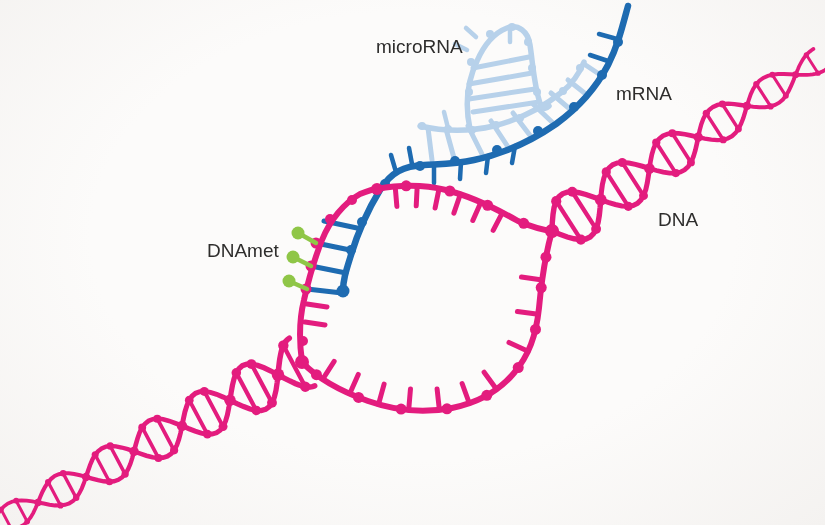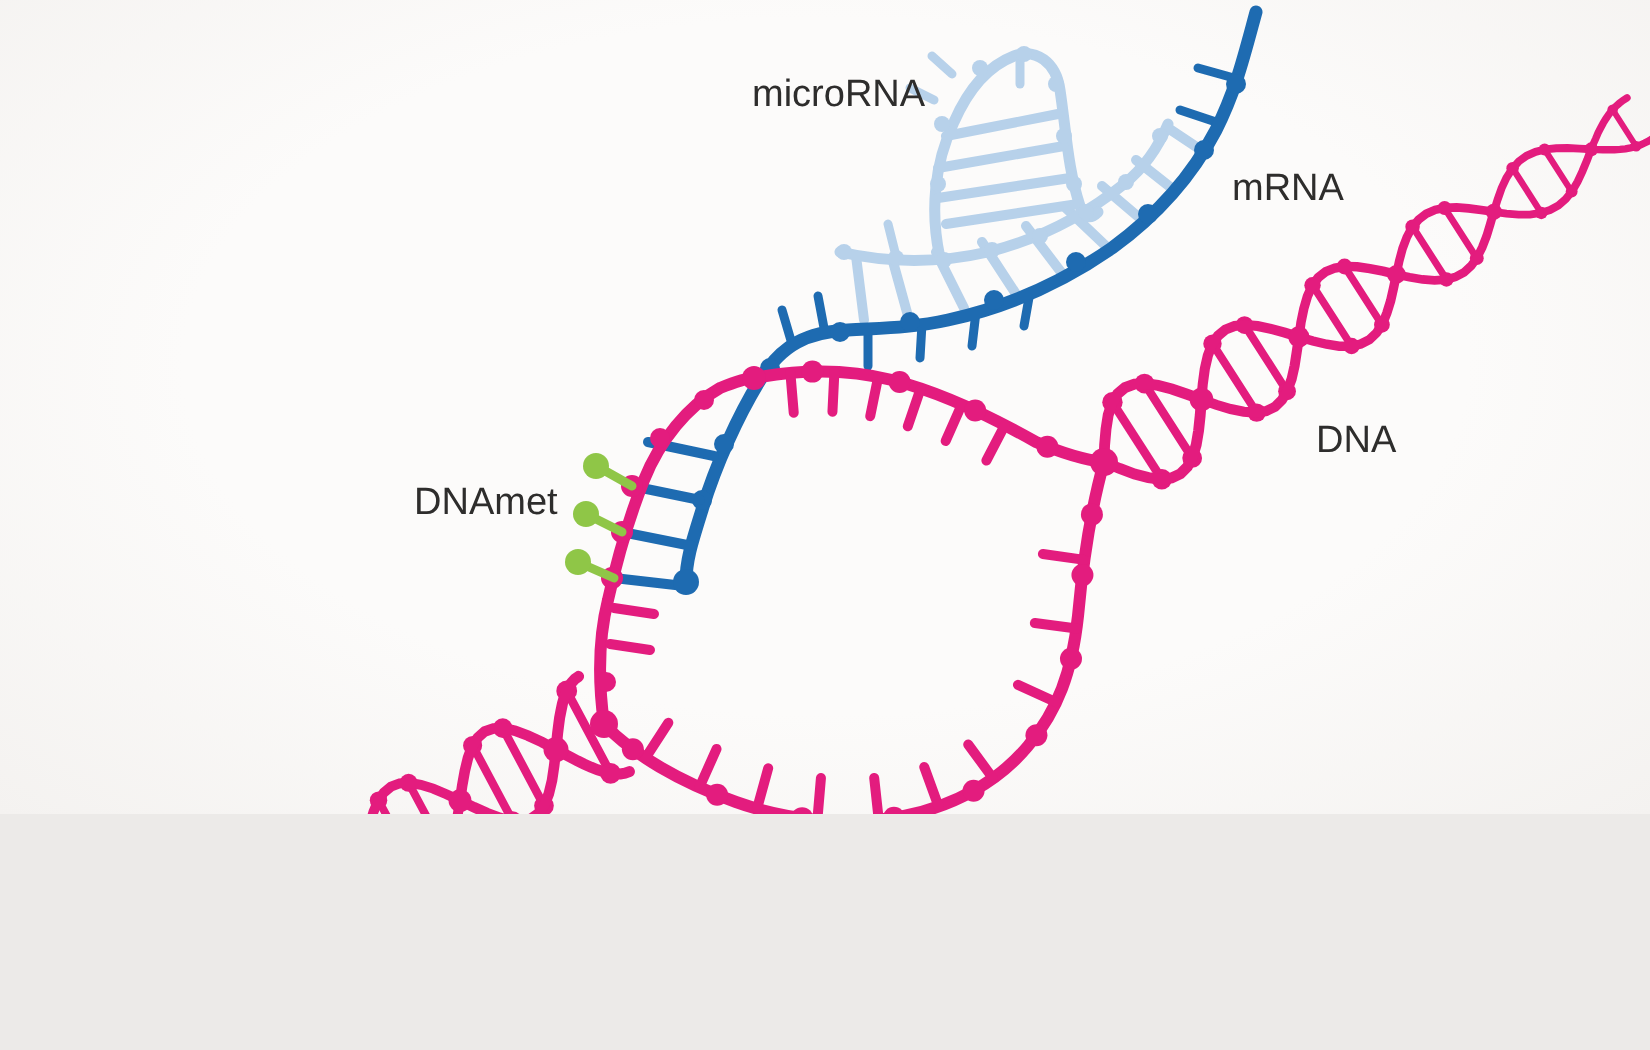--- a/index.html
+++ b/index.html
@@ -1,17 +1,17 @@
 <!DOCTYPE html>
 <html style="--dna-pink: #E31C7E; --mrna-blue: #1E6BB1; --microrna-light-blue: #B7D1EA; --methyl-green: #8FC647; --label-text: #2E2D2C; --background: #FAF9F7;"><head>
 <meta charset="utf-8">
 <style>
   html,body{margin:0;padding:0;background:#ECEAE8;}
   .stage{
-    width:825px;height:407px;position:relative;overflow:hidden;
+    width:825px;height:525px;position:relative;overflow:hidden;
     background:radial-gradient(ellipse at 50% 45%, #FCFBFA 55%, #F4F2F0 100%);
   }
   svg{display:block;width:825px;height:525px;}
   text{
     font-family:"Liberation Sans","DejaVu Sans",sans-serif;
     font-size:19px;
     fill:var(--label-text,#2E2D2C);
   }
 </style>
 </head>

